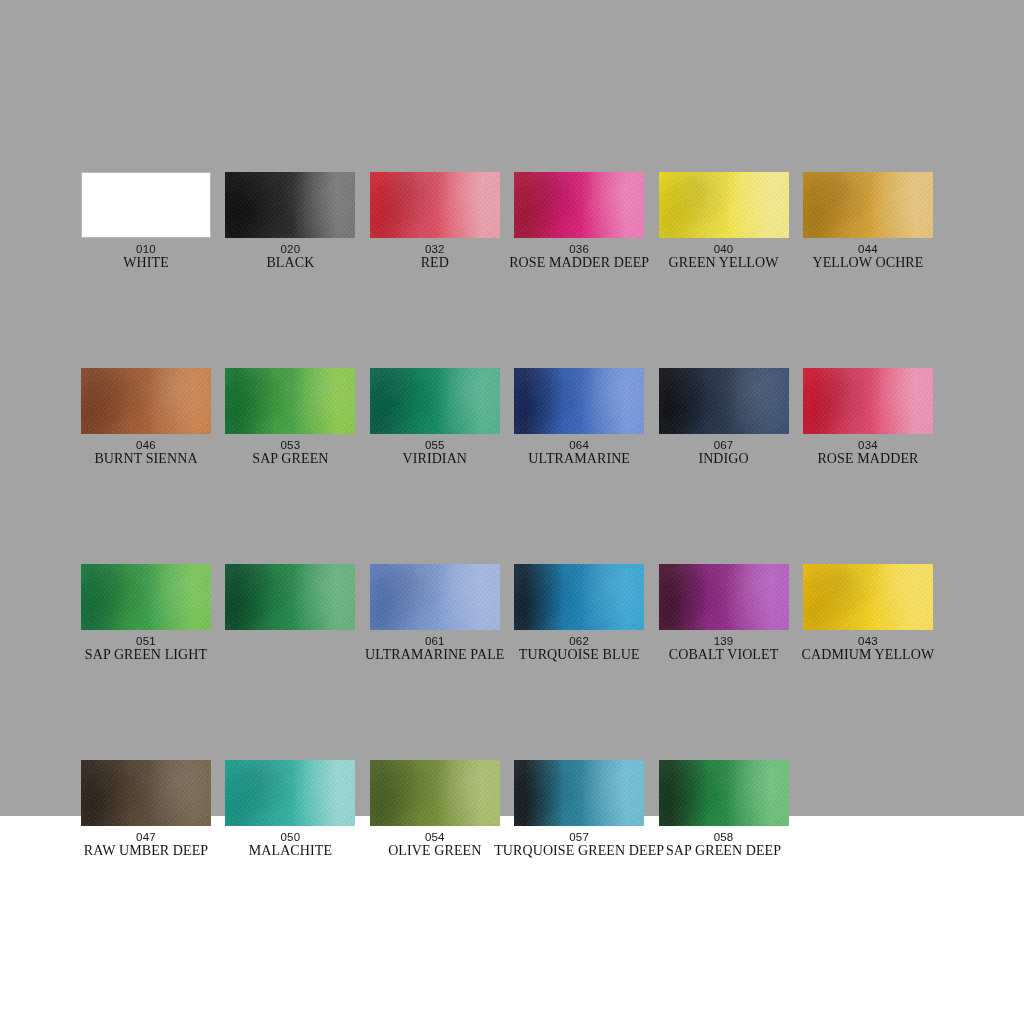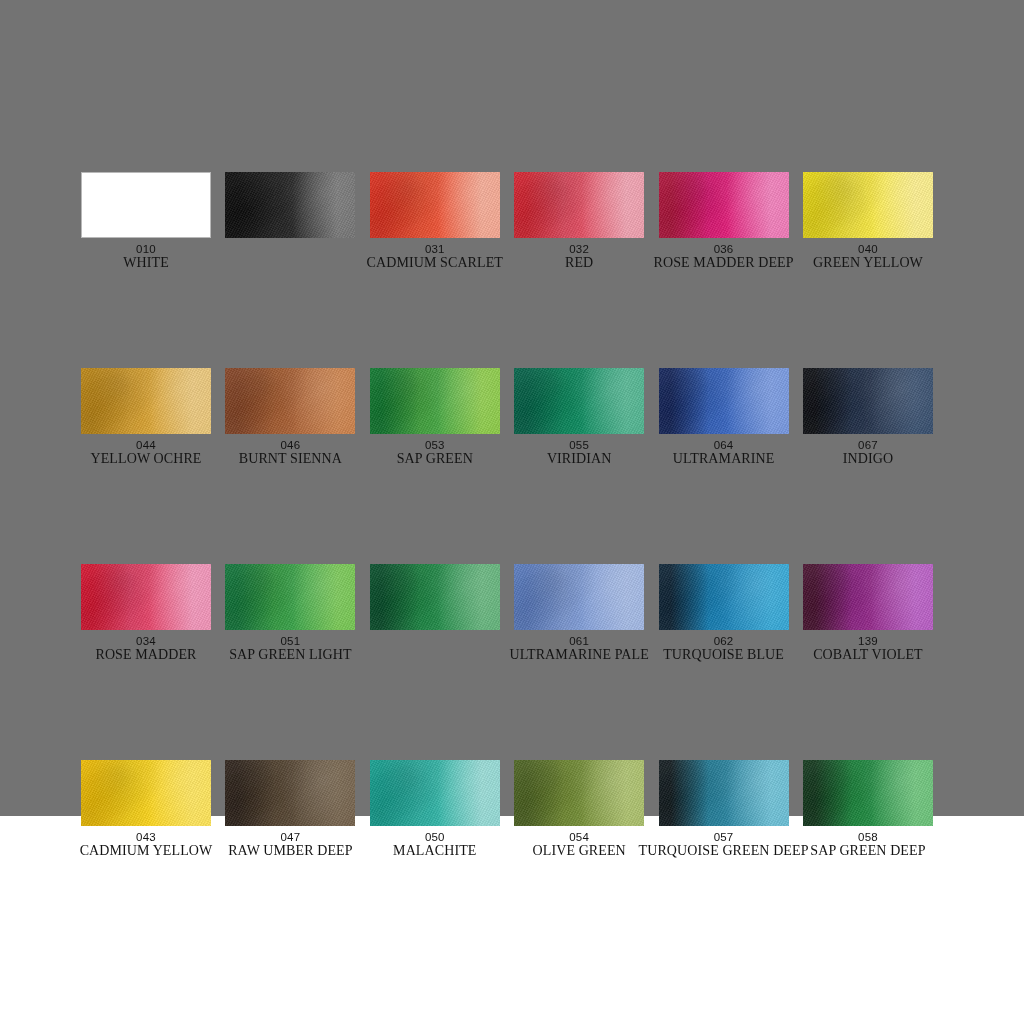--- a/index.html
+++ b/index.html
@@ -16,21 +16,21 @@
     overflow: hidden;
     position: relative;
   }
 
   #chart-sheet {
     position: absolute;
     left: 0;
     top: 0;
     width: 1024px;
     height: 816px;
-    background: #737373;
+    background: #a3a3a3;
   }
 
   .swatch-grid {
     position: absolute;
     left: 81px;
     top: 172px;
     width: 862px;
     display: grid;
     grid-template-columns: repeat(6, 130px);
     grid-column-gap: 14.4px;
@@ -118,30 +118,23 @@
           <div class="swatch-code">010</div>
           <div class="swatch-name">WHITE</div>
         </div>
       </div>
       <div class="swatch-cell">
         <div class="swatch-chip" style="background: linear-gradient(90deg, rgb(10, 10, 10) 0%, rgb(10, 10, 10) 9%, rgb(28, 28, 28) 38%, rgb(28, 28, 28) 52%, rgb(110, 110, 110) 86%, rgb(110, 110, 110) 100%);">
           <span class="wash-a"></span>
           <span class="wash-b"></span>
           <span class="wash-c"></span>
         </div>
-      </div>
-      <div class="swatch-cell">
-        <div class="swatch-chip" style="background: linear-gradient(90deg, rgb(232, 48, 29) 0%, rgb(232, 48, 29) 9%, rgb(238, 75, 44) 38%, rgb(238, 75, 44) 52%, rgb(244, 163, 140) 86%, rgb(244, 163, 140) 100%);">
-          <span class="wash-a"></span>
-          <span class="wash-b"></span>
-          <span class="wash-c"></span>
-        </div>
-        <div class="swatch-caption">
-          <div class="swatch-code">031</div>
-          <div class="swatch-name">CADMIUM SCARLET</div>
+        <div class="swatch-caption">
+          <div class="swatch-code">020</div>
+          <div class="swatch-name">BLACK</div>
         </div>
       </div>
       <div class="swatch-cell">
         <div class="swatch-chip" style="background: linear-gradient(90deg, rgb(224, 34, 48) 0%, rgb(224, 34, 48) 9%, rgb(226, 70, 91) 38%, rgb(226, 70, 91) 52%, rgb(238, 154, 170) 86%, rgb(238, 154, 170) 100%);">
           <span class="wash-a"></span>
           <span class="wash-b"></span>
           <span class="wash-c"></span>
         </div>
         <div class="swatch-caption">
           <div class="swatch-code">032</div>

